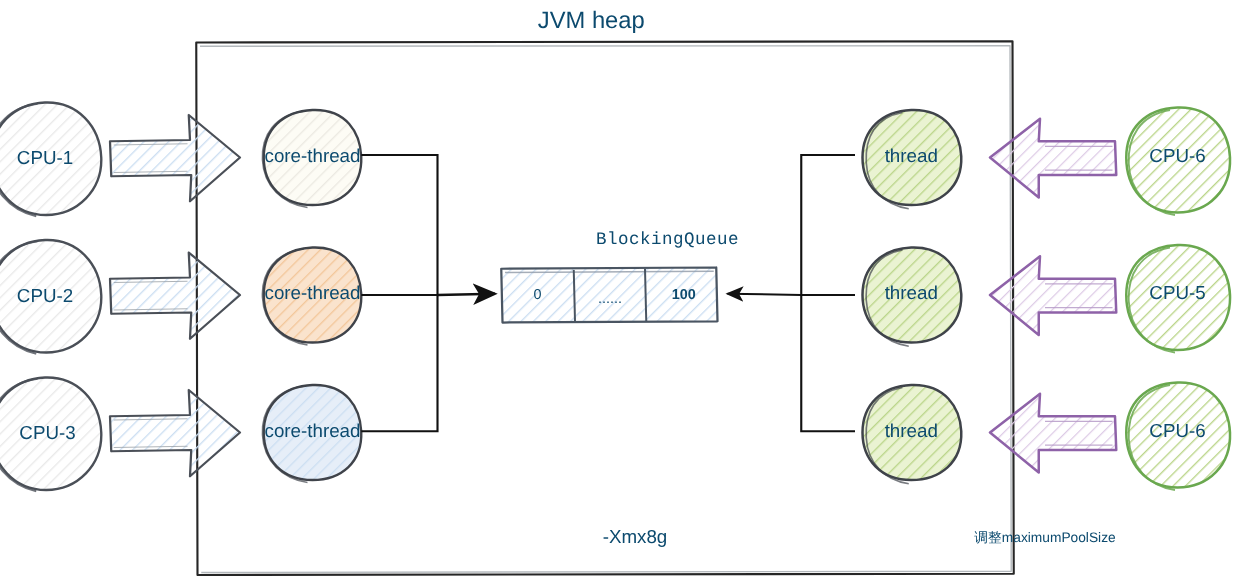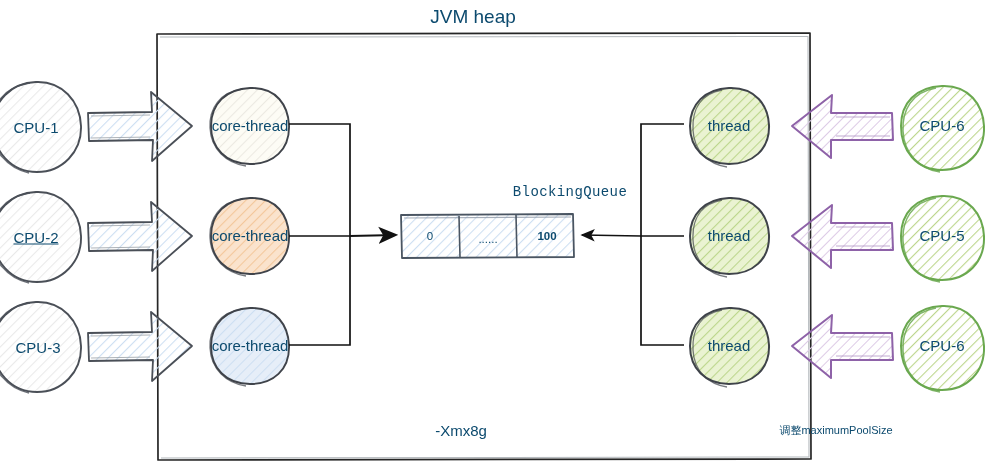--- a/index.html
+++ b/index.html
@@ -209,37 +209,37 @@
     </g>
     <g>
       <path d="M942,306 C969,305 983,325 984,346 C985,372 967,390 942,390 C916,390 901,370 901,346 C901,323 916,307 942,306 Z" fill="url(#hatchGreen)" stroke="#6aa84f" stroke-width="2"></path>
       <path d="M936,308 C912,312 902,330 903,351 C904,373 919,389 940,392" fill="none" stroke="#6aa84f" stroke-width="1.5" opacity="0.85"></path>
     </g>
   </svg>
 
   <div class="lbl title-label" style="left:473px; top:17px;">JVM heap</div>
 
   <div class="lbl node-label" style="left:36px; top:127px;">CPU-1</div>
-  <div class="lbl node-label" style="left:36px; top:237px;text-decoration:underline;">CPU-2</div>
+  <div class="lbl node-label" style="left:36px; top:237px;">CPU-2</div>
   <div class="lbl node-label" style="left:38px; top:347px;">CPU-3</div>
 
   <div class="lbl node-label" style="left:250px; top:125px;">core-thread</div>
   <div class="lbl node-label" style="left:250px; top:235px;">core-thread</div>
   <div class="lbl node-label" style="left:250px; top:345px;">core-thread</div>
 
-  <div class="lbl mono-label" style="left:570px; top:192px;">BlockingQueue</div>
+  <div class="lbl mono-label" style="left:534px; top:192px;">BlockingQueue</div>
 
   <div class="lbl cell-label" style="left:430px; top:236px;">0</div>
   <div class="lbl cell-label" style="left:488px; top:239px;">......</div>
   <div class="lbl cell-label" style="left:547px; top:236px;font-weight:bold;">100</div>
 
   <div class="lbl node-label" style="left:729px; top:125px;">thread</div>
   <div class="lbl node-label" style="left:729px; top:235px;">thread</div>
   <div class="lbl node-label" style="left:729px; top:345px;">thread</div>
 
   <div class="lbl node-label" style="left:942px; top:125px;">CPU-6</div>
   <div class="lbl node-label" style="left:942px; top:235px;text-align:right;">CPU-5</div>
   <div class="lbl node-label" style="left:942px; top:345px;">CPU-6</div>
 
-  <div class="lbl note-label" style="left:461px; top:430px;">-Xmx8g</div>
+  <div class="lbl note-label" style="left:508px; top:430px;">-Xmx8g</div>
   <div class="lbl note-label-cjk" style="left:836px; top:430px;">调整maximumPoolSize</div>
 
 </div>
 
 </body></html>

